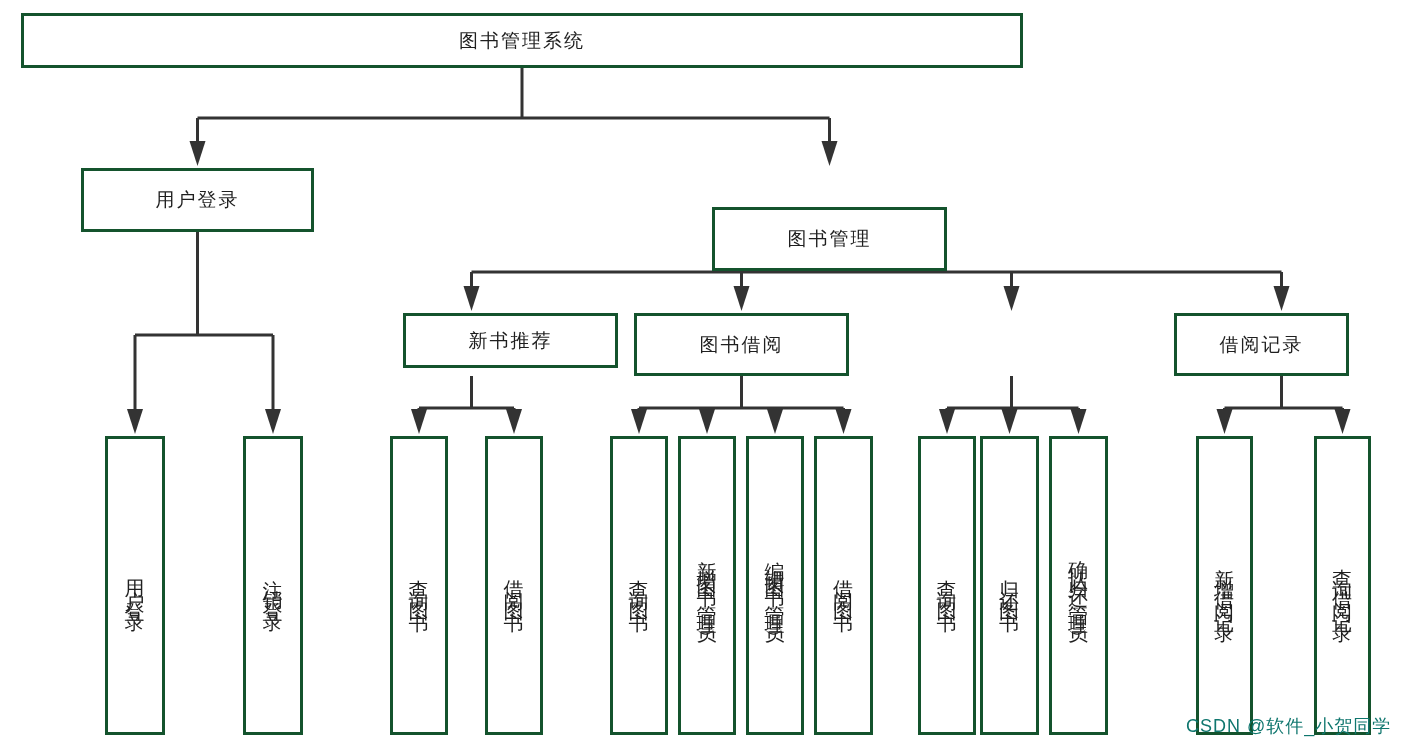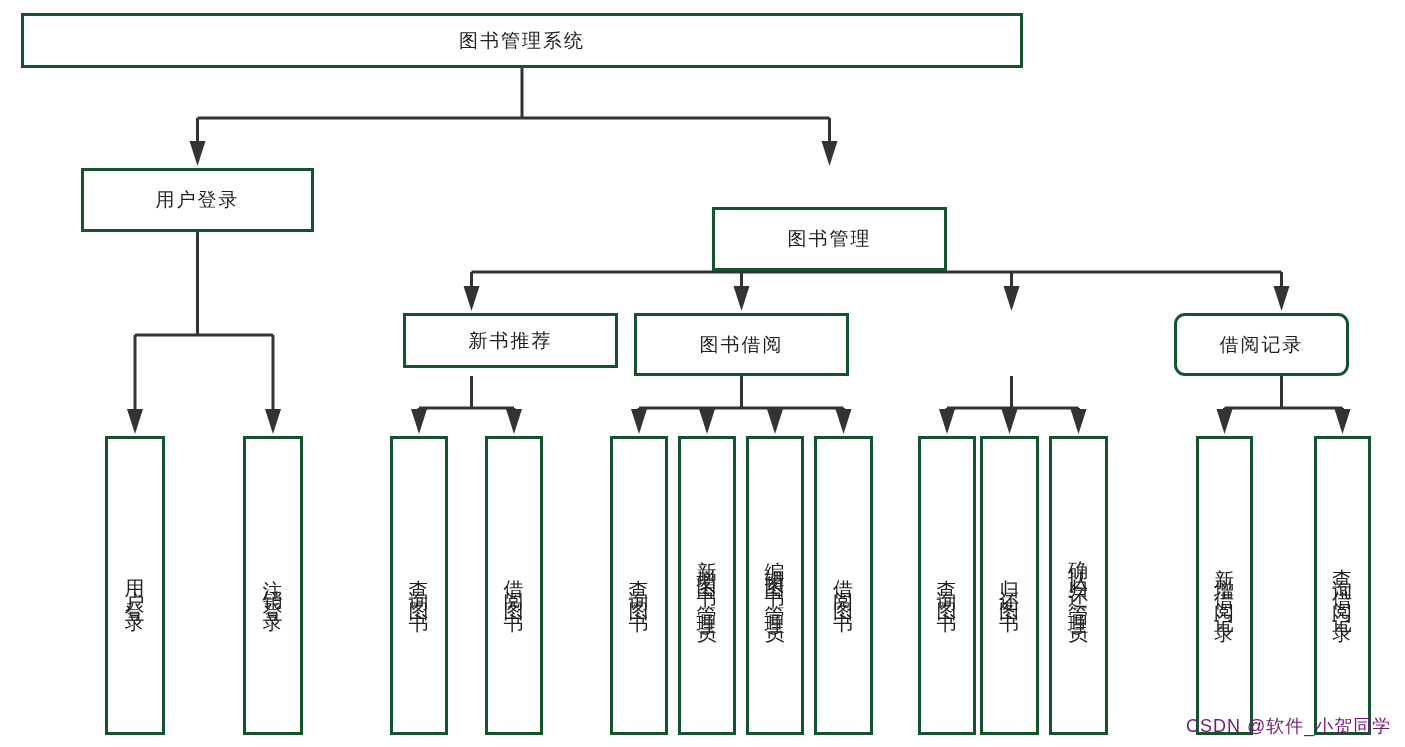--- a/index.html
+++ b/index.html
@@ -45,21 +45,21 @@
     white-space: nowrap;
   }
   .box.v .vlabel.long {
     letter-spacing: 9px;
   }
   #watermark {
     position: absolute;
     left: 1186px;
     top: 714px;
     font-size: 18px;
-    color: #701a75;
+    color: #0f766e;
     letter-spacing: 1px;
     white-space: nowrap;
   }
 </style>
 </head>
 <body>
 
 <div id="stage">
 
   <svg id="wires" width="1405" height="747" viewBox="0 0 1405 747">
@@ -117,21 +117,21 @@
       <polygon points="1334.5,409 1350.5,409 1342.5,434" fill="#333333"></polygon>
     </svg>
 
   <div class="box h" style="left:21px; top:13px; width:1002px; height:55px;">图书管理系统</div>
 
   <div class="box h" style="left:81px; top:168px; width:233px; height:64px;">用户登录</div>
   <div class="box h" style="left:712px; top:169px; width:235px; height:64px;margin-top:38px;">图书管理</div>
 
   <div class="box h" style="left:363px; top:313px; width:215px; height:55px;margin-left:40px;">新书推荐</div>
   <div class="box h" style="left:634px; top:313px; width:215px; height:63px;">图书借阅</div>
-  <div class="box h" style="left:1174px; top:313px; width:175px; height:63px;border-radius:11px;">借阅记录</div>
+  <div class="box h" style="left:1174px; top:313px; width:175px; height:63px;">借阅记录</div>
 
   <div class="box v" style="left:105px; top:436px; width:60px; height:299px;">
     <span class="vlabel">用户登录</span>
   </div>
   <div class="box v" style="left:243px; top:436px; width:60px; height:299px;">
     <span class="vlabel">注销登录</span>
   </div>
 
   <div class="box v" style="left:390px; top:436px; width:58px; height:299px;">
     <span class="vlabel">查询图书</span>

